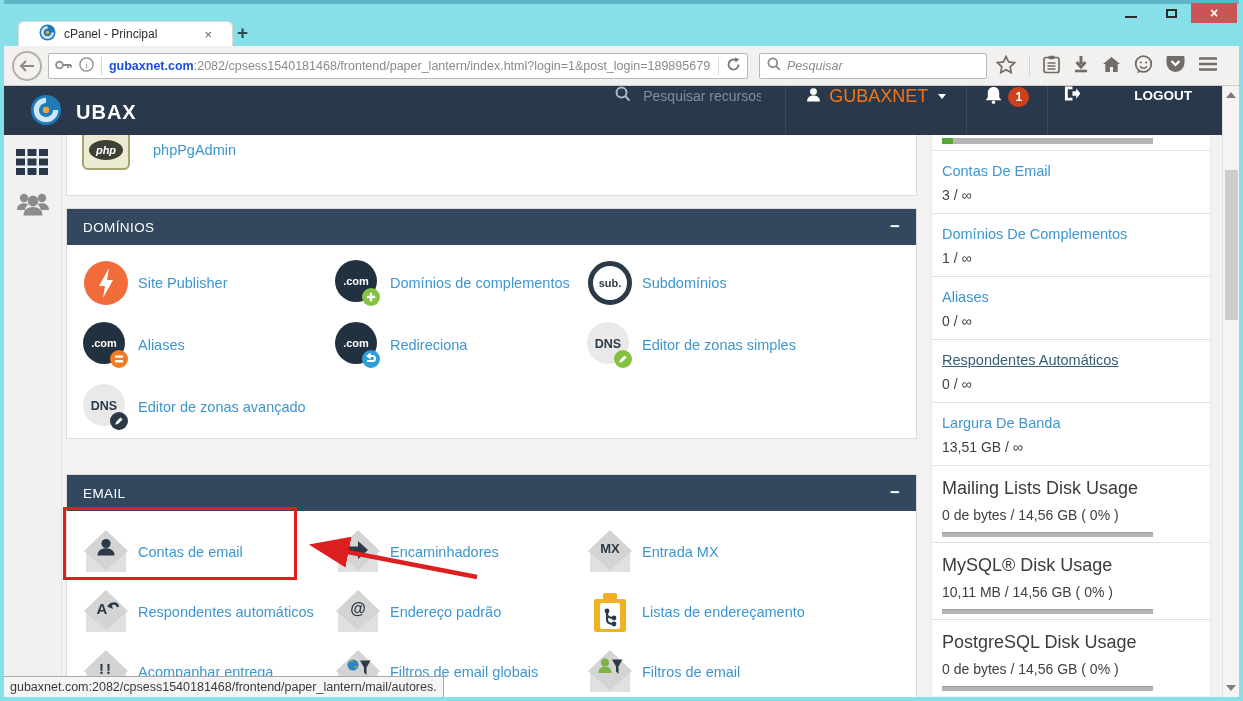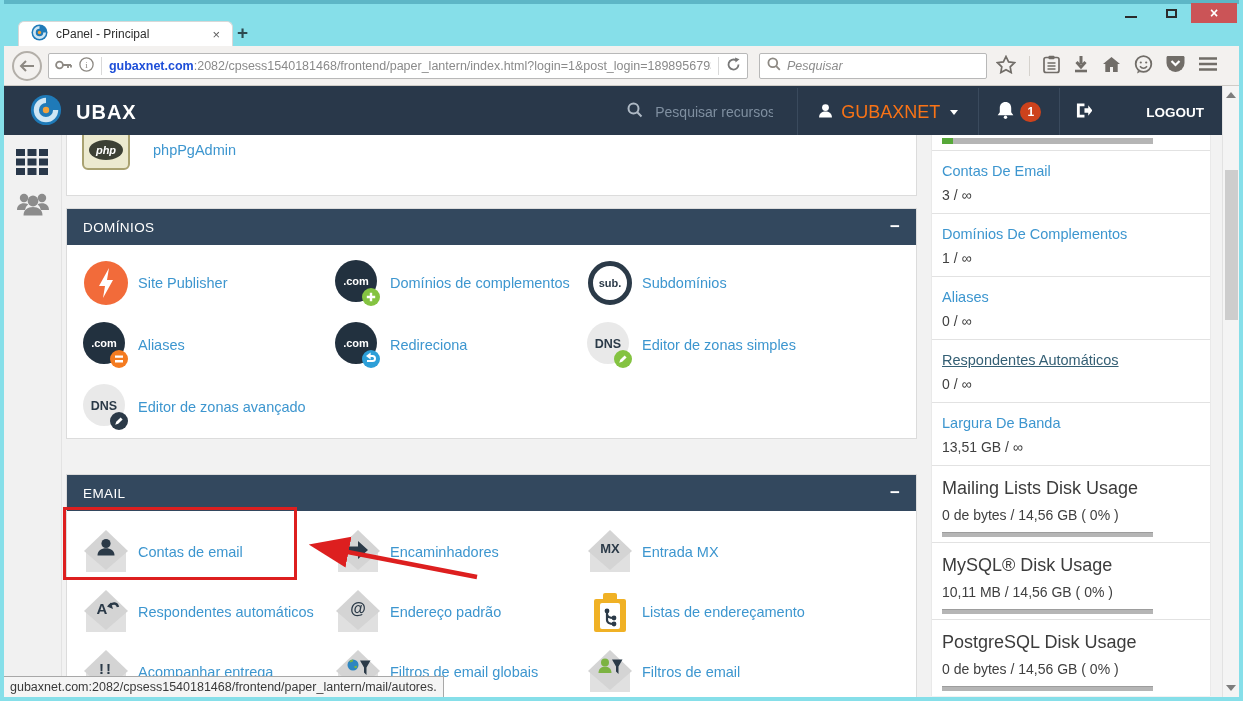--- a/index.html
+++ b/index.html
@@ -12,21 +12,21 @@
   
   .frame-topline { position:absolute; left:0; top:0; width:1243px; height:4px; background:#5db6c6; }
   .win-controls { position:absolute; top:3px; right:6px; display:flex; align-items:center; height:20px; }
   .win-btn { width:40px; height:20px; display:flex; align-items:center; justify-content:center; cursor:default; }
   .win-min-glyph { width:12px; height:2px; background:#2b2b2b; margin-top:8px; }
   .win-max-glyph { width:11px; height:9px; border:2px solid #2b2b2b; }
   .win-close { background:#cb5457; color:#fff; font-size:14px; font-weight:bold; width:46px; }
   
   .tab { position:absolute; left:18px; top:21px; width:215px; height:25px; background:#fff;
          border-radius:6px 6px 0 0; border:1px solid #d8d8d8; border-bottom:none;
-         display:flex; align-items:center; padding:0 12px; }
+         display:flex; align-items:center; padding:0 20px; }
   .tab-title { font-size:12px; color:#2e2e2e; margin-left:8px; flex:1; white-space:nowrap; overflow:hidden; }
   .tab-close { color:#5d5d5d; font-size:13px; margin-left:6px; }
   .newtab-btn { position:absolute; left:237px; top:24px; font-size:19px; color:#2e4a50; font-weight:bold; line-height:18px; }
   
   .toolbar { position:absolute; left:4px; top:46px; width:1235px; height:40px; background:#f3f1ef; border-bottom:1px solid #cfccc7; }
   .back-btn { position:absolute; left:8px; top:5px; width:30px; height:30px; border-radius:50%; border:2px solid #b3afa9;
               display:flex; align-items:center; justify-content:center; }
   .url-field { position:absolute; left:44px; top:7px; width:700px; height:26px; background:#fff; border:1px solid #b8b8b8;
                border-radius:2px; display:flex; align-items:center; padding:0 6px; }
   .url-divider { width:1px; height:18px; background:#d9d9d9; margin:0 7px; }
@@ -38,21 +38,21 @@
                   border-radius:2px; display:flex; align-items:center; padding:0 7px; }
   .search-field input { border:none; outline:none; width:170px; font-size:12.5px; font-style:italic; color:#ef4444;
                         font-family:"Liberation Sans",sans-serif; background:transparent; margin-left:6px; }
   .search-field input::placeholder { color:#8c8c8c; }
   .tb-icons { position:absolute; left:992px; top:0; height:40px; display:flex; align-items:center; gap:13px; }
   .tb-sep { width:1px; height:20px; background:#d5d2cd; }
   
   .cp-header { position:absolute; left:4px; top:86px; width:1218px; height:49px; background:#29384a; }
   .brand { position:absolute; left:26px; top:8px; display:flex; align-items:center; }
   .brand-name { color:#fff; font-size:20px; font-weight:bold; letter-spacing:1px; margin-left:14px; }
-  .cp-right { position:absolute; right:2px; top:0; height:52px; display:flex; align-items:center; }
+  .cp-right { position:absolute; right:14px; top:0; height:52px; display:flex; align-items:flex-start; }
   .cp-sep { width:1px; height:49px; background:#3a4a5d; }
   .cp-search { display:flex; align-items:center; padding:0 24px; }
   .cp-search input { background:transparent; border:none; outline:none; color:#b6c2cf; font-size:14px; width:118px;
                      margin-left:12px; font-family:"Liberation Sans",sans-serif; }
   .cp-search input::placeholder { color:#7f8fa0; }
   .cp-user { display:flex; align-items:center; padding:0 20px; color:#f97316; font-size:18px; font-weight:normal; }
   .caret-down { width:0; height:0; border-left:4px solid transparent; border-right:4px solid transparent;
                 border-top:5px solid #fff; margin-left:10px; }
   .cp-bell { display:flex; align-items:center; padding:0 18px; }
   .bell-badge { background:#cd421c; color:#fff; font-size:12px; font-weight:bold; border-radius:10px;

